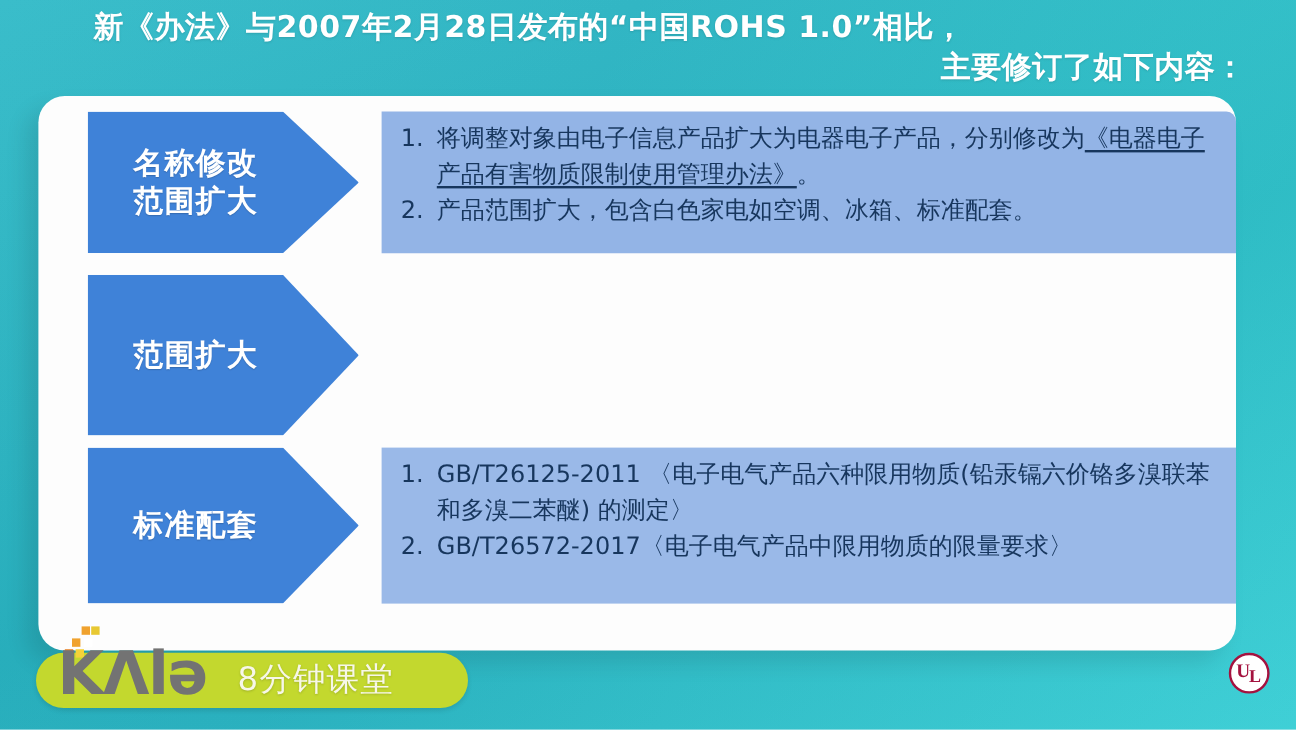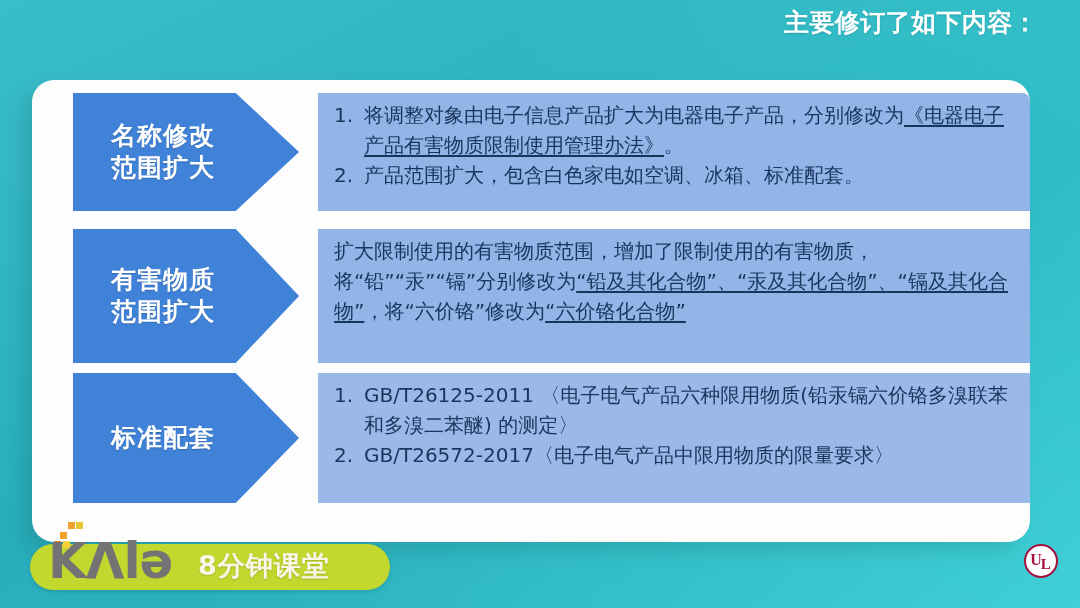--- a/index.html
+++ b/index.html
@@ -89,21 +89,21 @@
     font-family:"DejaVu Sans","Liberation Sans",sans-serif;
     font-size:50px; font-weight:700; color:#737373;
     letter-spacing:-1px; line-height:50px;
     position:relative; top:-4px;
   }
   .pix{ position:absolute; }
   .pix i{ position:absolute; display:block; width:7px; height:7px; }
   .brandtext{
     position:absolute; left:198px; bottom:24px;
     font-family:"DejaVu Sans","Liberation Sans",sans-serif;
-    font-size:27px; font-weight:700; color:#f7f7e8;
+    font-size:27px; font-weight:400; color:#f7f7e8;
     letter-spacing:1px; text-shadow:0 1px 2px rgba(0,0,0,.18);
   }
 
   
   .ul-mark{
     position:absolute; right:22px; bottom:30px;
     width:34px; height:34px; border-radius:50%;
     border:2.5px solid #a4123f;
     display:flex; align-items:center; justify-content:center;
     color:#a4123f; font-weight:700; font-size:16px;
@@ -112,20 +112,21 @@
   }
   .ul-mark .u1{ position:relative; top:-1px; }
   .ul-mark .u2{ position:relative; top:3px; left:-1px; font-size:15px; }
 </style>
 </head>
 <body>
 
 <div class="bg-shade"></div>
 
 <div class="header">
+  <span class="l1">新《办法》与2007年2月28日发布的“中国ROHS 1.0”相比，</span>
   <span class="l2">主要修订了如下内容：</span>
 </div>
 
 <div class="card">
   <div class="card-inner">
 
     <div class="row row-1">
       <div class="arrow">
         <span>名称修改</span>
         <span>范围扩大</span>
@@ -139,25 +140,21 @@
           <li>
             <span class="num">2.</span>
             <span>产品范围扩大，包含白色家电如空调、冰箱、标准配套。</span>
           </li>
         </ul>
       </div>
     </div>
 
     <div class="row row-2">
       <div class="arrow">
-        <span>有害物质</span>
         <span>范围扩大</span>
-      </div>
-      <div class="panel">
-        <div class="ptext"><span>扩大限制使用的有害物质范围，增加了限制使用的有害物质，将“铅”“汞”“镉”分别修改为</span><span class="u">“铅及其化合物”、“汞及其化合物”、“镉及其化合物”</span><span>，将“六价铬”修改为</span><span class="u">“六价铬化合物”</span></div>
       </div>
     </div>
 
     <div class="row row-3">
       <div class="arrow">
         <span>标准配套</span>
       </div>
       <div class="panel">
         <ul class="olist">
           <li>

